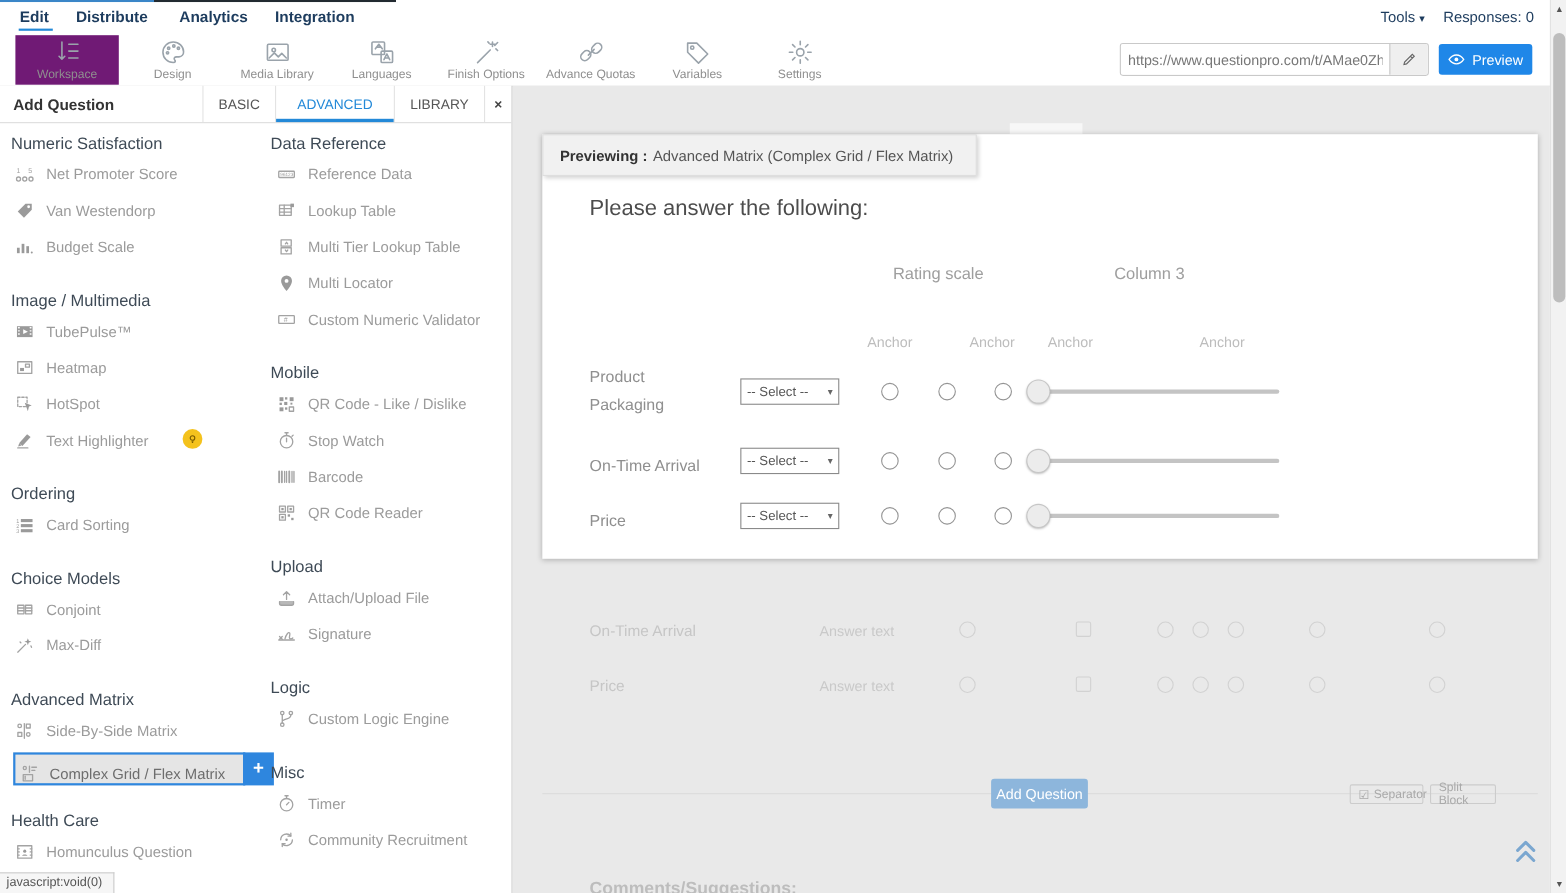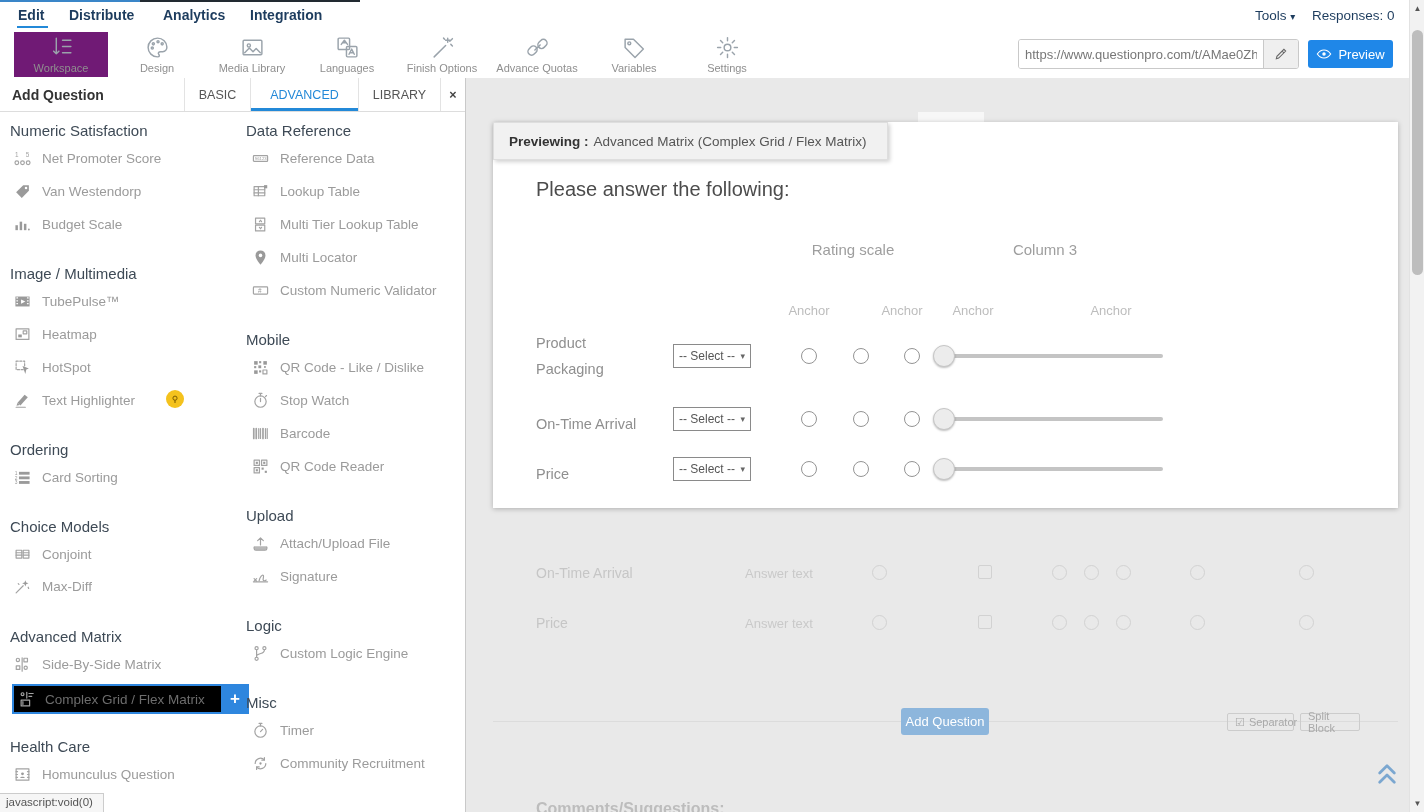--- a/index.html
+++ b/index.html
@@ -25,35 +25,35 @@
   #preview-btn{position:absolute;left:1308px;top:10px;width:85px;height:28px;background:#1f87e8;color:#fff;border-radius:3px;display:flex;align-items:center;justify-content:center;gap:6px;font-size:13px}
   
   #panel{left:0;top:78px;width:466px;height:734px;background:#fff;border-right:1px solid #c9c9c9;box-sizing:border-box}
   #panel-header{position:absolute;left:0;top:0;width:465px;height:33px;border-bottom:1px solid #ddd}
   #panel-title{position:absolute;left:12px;top:9px;font-size:14px;font-weight:bold;color:#333}
   .tab{position:absolute;top:0;height:33px;display:flex;align-items:center;justify-content:center;font-size:12.5px;color:#555;border-left:1px solid #e3e3e3;box-sizing:border-box}
   .tab-active{color:#2389d8}
   .tab-underline{position:absolute;left:0;bottom:0;width:100%;height:3px;background:#2389d8}
   .p-head{position:absolute;font-size:15px;color:#3e4a56}
   .p-item{position:absolute;display:flex;align-items:center;gap:11px;color:#9b9b9b;font-size:13.5px;white-space:nowrap}
-  #complex-box{position:absolute;left:12px;top:606px;width:211px;height:30px;border:2px solid #2e86de;box-sizing:border-box;background:#000000;display:flex;align-items:center}
+  #complex-box{position:absolute;left:12px;top:606px;width:211px;height:30px;border:2px solid #2e86de;box-sizing:border-box;background:#e5e5e5;display:flex;align-items:flex-end}
   #complex-box .lbl{display:flex;align-items:center;gap:9px;color:#6d6d6d;font-size:13.5px;padding-left:5px;white-space:nowrap}
   #plus-btn{position:absolute;right:-28px;top:-2px;width:28px;height:30px;background:#2e86de;color:#fff;font-size:17px;display:flex;align-items:center;justify-content:center;font-weight:bold}
   #badge{position:absolute;left:166px;top:312px;width:18px;height:18px;border-radius:50%;background:#f4c21d;display:flex;align-items:center;justify-content:center;font-size:10px;color:#6d5200}
   
   #main{left:466px;top:78px;width:943px;height:734px;background:#e9e9e9;overflow:hidden}
   #hidden-edge{position:absolute;left:452px;top:34px;width:66px;height:10px;background:#f7f7f7}
   #card{position:absolute;left:27px;top:44px;width:905px;height:386px;background:#fff;box-shadow:0 1px 5px rgba(0,0,0,.25)}
   #prevhdr{position:absolute;left:27px;top:44px;width:395px;height:38px;background:#f1f1f1;border:1px solid #dedede;box-sizing:border-box;box-shadow:2px 2px 4px rgba(0,0,0,.18);display:flex;align-items:center;padding-left:15px;font-size:13.5px;color:#555}
   #prevhdr b{color:#333;margin-right:5px}
   #question-title{position:absolute;left:70px;top:100px;font-size:20px;color:#4c4c4c}
   .colhdr{position:absolute;width:140px;text-align:center;font-size:15px;color:#9e9e9e;line-height:27px}
   .anchor{position:absolute;width:70px;text-align:center;font-size:13px;color:#bdbdbd}
   .row-label{position:absolute;left:70px;width:115px;font-size:14.5px;color:#8f8f8f;line-height:26px}
-  .dd{position:absolute;left:207px;width:78px;height:24px;border:1px solid #8a8a8a;background:#fff;box-sizing:border-box;display:flex;align-items:center;font-size:12px;color:#555;padding:0 5px;justify-content:space-between}
+  .dd{position:absolute;left:207px;width:90px;height:24px;border:1px solid #8a8a8a;background:#fff;box-sizing:border-box;display:flex;align-items:center;font-size:12px;color:#555;padding:0 5px;justify-content:space-between}
   .radio{position:absolute;width:16px;height:16px;border:1px solid #949494;border-radius:50%;background:#fff;box-sizing:border-box}
   .slider{position:absolute;left:467px;width:230px;height:22px}
   .slider .track{position:absolute;left:9px;right:0;top:9px;height:4px;background:#c4c4c4;border-radius:2px}
   .slider .handle{position:absolute;left:0;top:0;width:22px;height:22px;border-radius:50%;background:#ececec;border:1px solid #c6c6c6;box-sizing:border-box;box-shadow:0 1px 2px rgba(0,0,0,.25)}
   .bg-label{position:absolute;font-size:14px;color:#c6c6c6}
   .bg-answer{position:absolute;font-size:13px;color:#c9c9c9}
   .bg-radio{position:absolute;width:15px;height:15px;border:1px solid #d2d2d2;border-radius:50%;box-sizing:border-box}
   .bg-check{position:absolute;width:14px;height:14px;border:1px solid #d2d2d2;border-radius:2px;box-sizing:border-box}
   #divider{position:absolute;left:27px;top:643px;width:905px;height:1px;background:#dcdcdc}
   #addq-btn{position:absolute;left:435px;top:630px;width:88px;height:27px;background:#8db6dc;border-radius:3px;color:#fff;font-size:13px;display:flex;align-items:center;justify-content:center}

